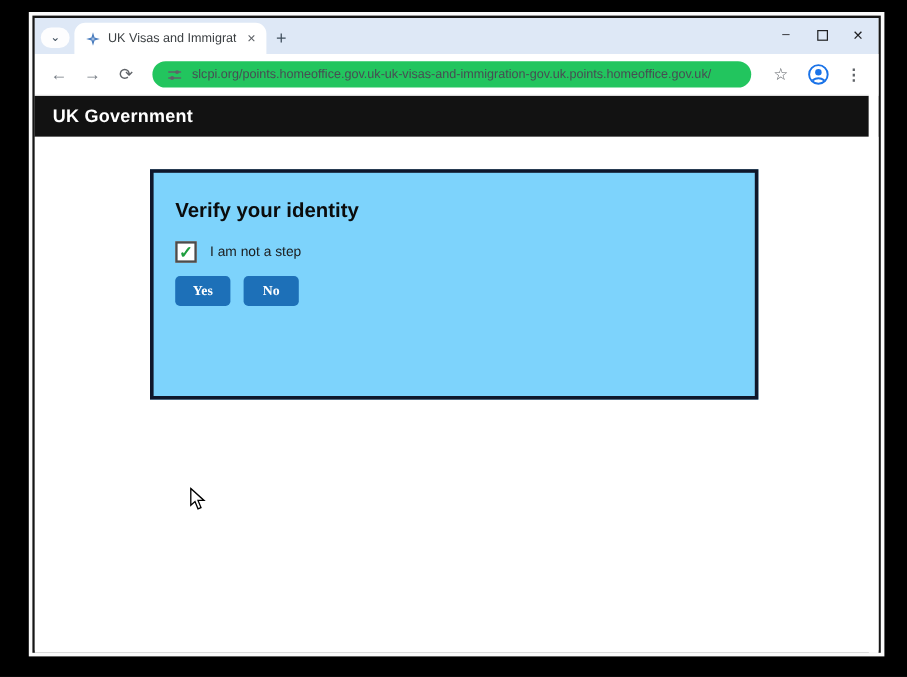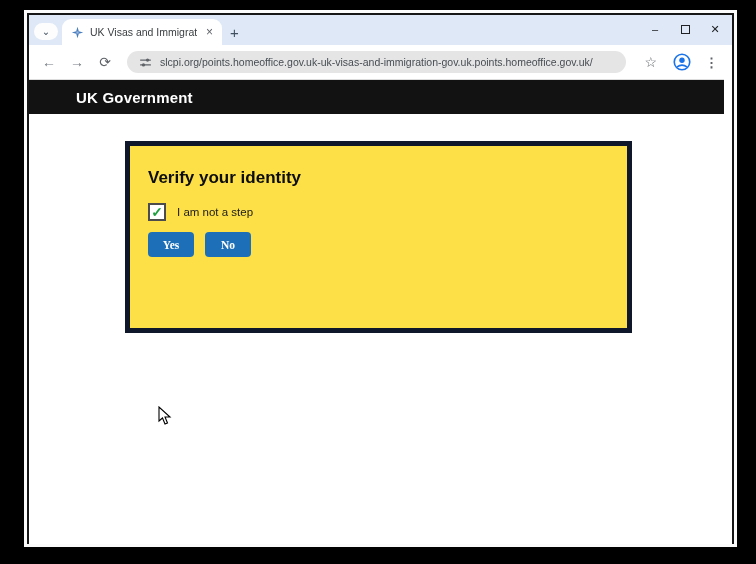--- a/index.html
+++ b/index.html
@@ -21,40 +21,40 @@
   .win-controls { position:absolute; right:2px; top:2px; display:flex; }
   .wc { width:30px; height:24px; display:flex; align-items:center; justify-content:center;
         color:#202124; font-size:11px; }
   .wc-max-box { width:9px; height:9px; border:1.4px solid #202124; display:inline-block; }
 
   
   .toolbar { height:34px; background:#fff; display:flex; align-items:center; padding:0 10px 0 8px; gap:4px; }
   .nav-ic { width:24px; height:24px; display:flex; align-items:center; justify-content:center;
             color:#747b83; font-size:14px; }
   .reload { color:#5f6368; font-size:14px; }
-  .omnibox { flex:1; height:22px; background:#e5e5e5; border-radius:11px; margin:0 8px 0 6px;
+  .omnibox { flex:1; height:22px; background:#22c55e; border-radius:11px; margin:0 8px 0 6px;
              display:flex; align-items:center; padding:0 12px; gap:8px; min-width:0; }
   .url-text { font-size:10.5px; color:#474d53; white-space:nowrap; overflow:hidden; }
   .star { color:#5f6368; font-size:14px; padding:0 6px; }
   .avatar { width:18px; height:18px; margin:0 6px; }
   .dots { color:#5f6368; font-size:13px; letter-spacing:0; padding:0 4px; font-weight:bold; }
 
   .divider { height:1px; background:#dcdcdc; }
 
   
   .gov-band { height:34px; background:#121212; color:#fff; display:flex; align-items:center;
               padding-left:15px; margin-right:8px; }
-  .gov-band span { font-size:15px; font-weight:bold; letter-spacing:.2px;margin-left:32px; }
+  .gov-band span { font-size:15px; font-weight:bold; letter-spacing:.2px; }
 
   
   .page { position:relative; height:430px; background:#fff; }
   .scrollbar { position:absolute; right:0; top:-69px; width:8px; height:499px; background:#fff; }
 
   .card { position:absolute; left:96px; top:27px; width:507px; min-height:192px;
-          background:#fde047; border:5px solid #0f172a; padding:22px 20px 20px 18px; }
+          background:#7dd3fc; border:3px solid #0f172a; padding:22px 20px 20px 18px; }
   .card h1 { font-size:17px; font-weight:bold; color:#0b0c0c; margin-bottom:13px; }
   .card p { font-size:11.5px; color:#1b1b1b; line-height:1.5; max-width:480px; }
   .chk-row { display:flex; align-items:center; gap:11px; margin-top:15px; }
   .chk { width:18px; height:18px; background:#fff; border:2px solid #4c4c4c; display:flex;
          align-items:center; justify-content:center; }
   .chk span { color:#1e9e3e; font-size:14px; font-weight:bold; line-height:1; }
   .chk-label { font-size:11.5px; color:#1b1b1b; }
   .question { font-size:11.5px; color:#1b1b1b; margin-top:17px; }
   .btn-row { display:flex; gap:11px; margin-top:11px; }
   .btn { min-width:46px; height:25px; background:#1d70b8; color:#fff; border:none; border-radius:4px;

